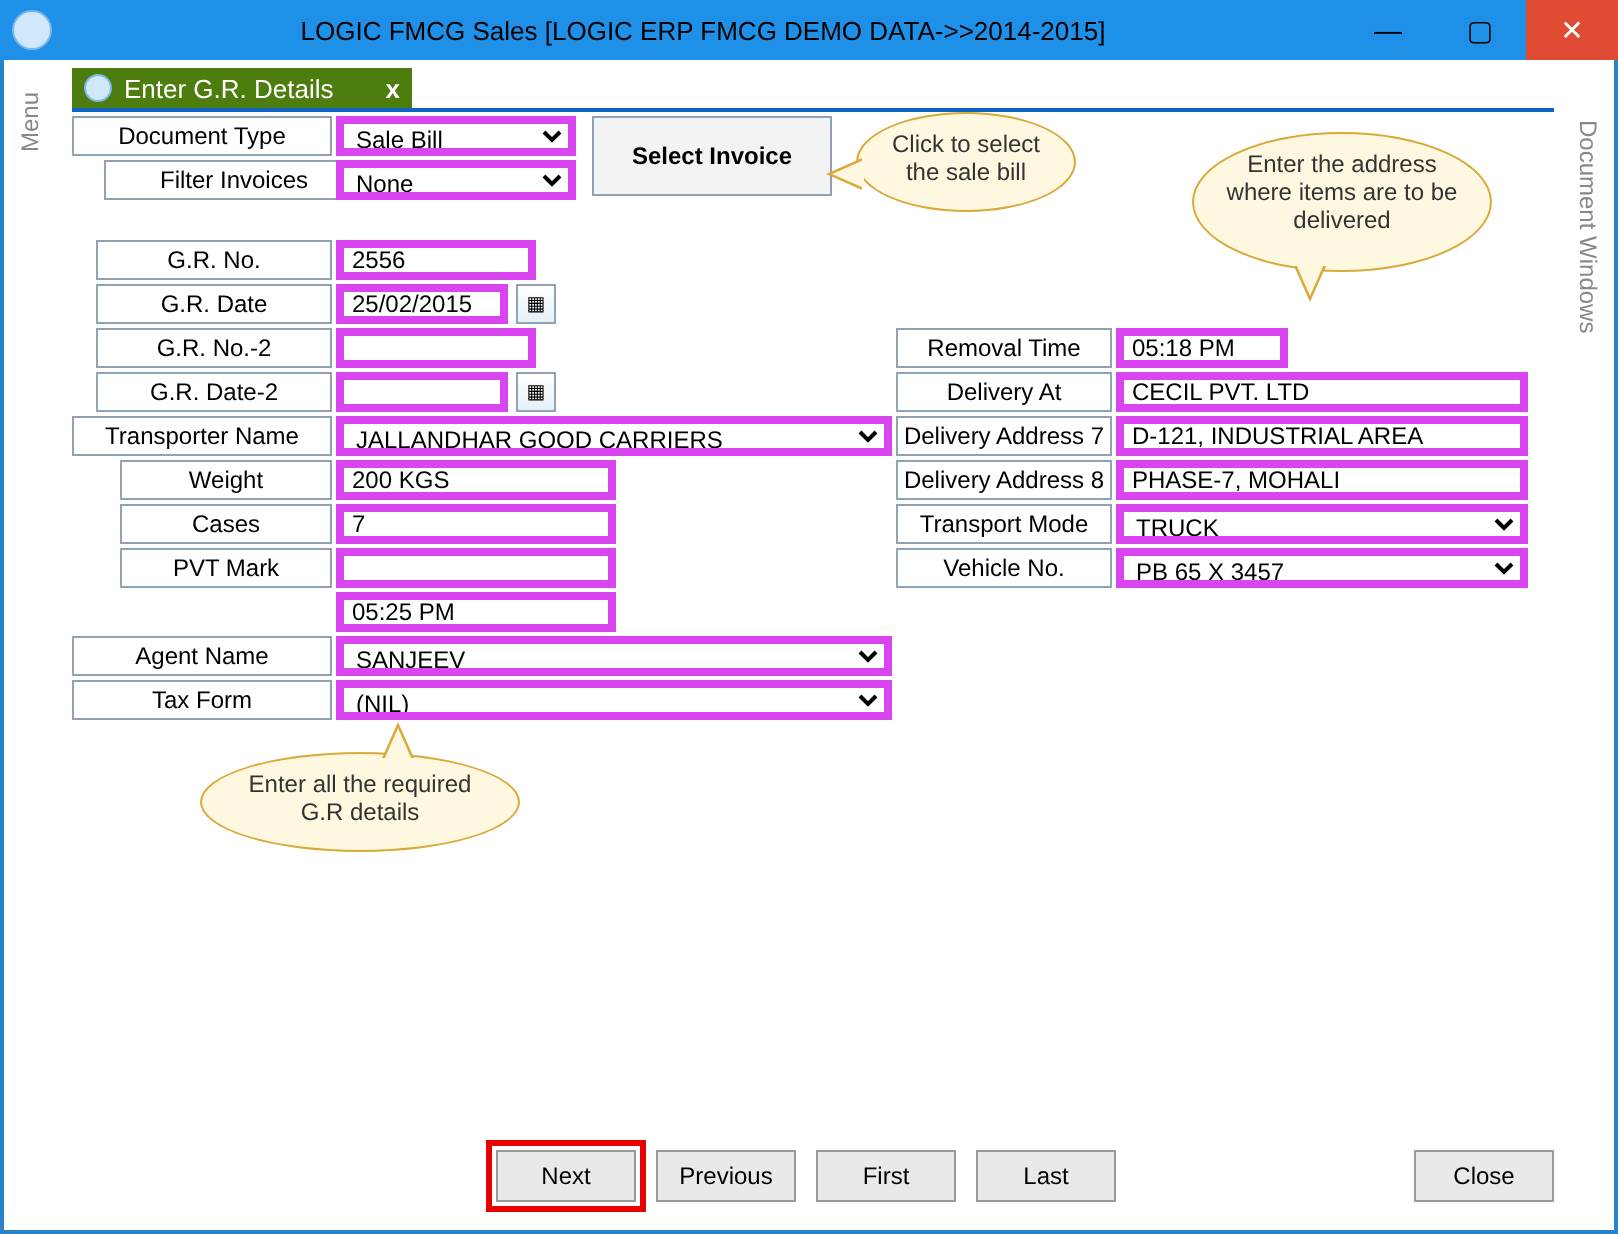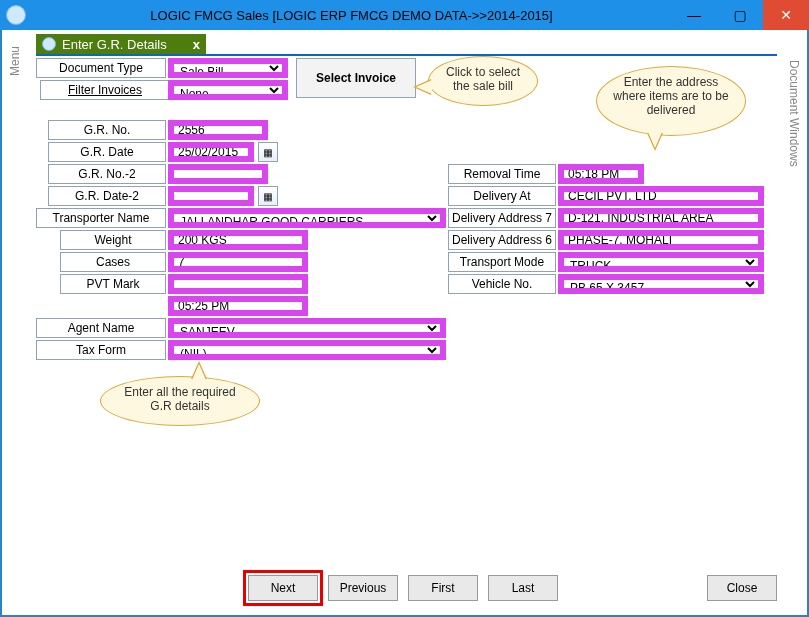--- a/index.html
+++ b/index.html
@@ -25,21 +25,21 @@
   .tabhdr { position:absolute; left:34px; top:4px; height:20px; width: 170px; background:#4d7c0f; color:#fff; font-size:13px; display:flex; align-items:center; padding:0 6px; }
   .tabhdr .ticon { width:14px; height:14px; border-radius:50%; background:#cfe8fb; border:1px solid #7ab7e6; margin-right:6px; }
   .tabhdr .x { margin-left:auto; font-weight:bold; }
   .tabline { position:absolute; left:34px; right:30px; top:24px; height:2px; background:#0d64c4; }
 
   
   .form { position:absolute; left:34px; right:30px; top:28px; bottom:40px; font-size:12px; color:#000; }
 
   .row { position:absolute; height:20px; display:flex; align-items:center; }
   .lab { border:1px solid #8fa3b5; background:#fff; height:20px; display:flex; align-items:center; justify-content:center; font-size:12px; padding:0 2px; text-align:center; }
-  .inp { border:6px solid #d946ef; background:#fff; height:20px; font-size:12px; padding:0 4px; }
+  .inp { border:4px solid #d946ef; background:#fff; height:20px; font-size:12px; padding:0 4px; }
   select.inp { padding:0 0 0 2px; }
 
   .selectInvoice { position:absolute; left:260px; top:0px; width:120px; height:40px; border:1px solid #8fa3b5; background:#f3f3f3; font-size:12px; font-weight:bold; }
 
   .calbtn { width:20px; height:20px; border:1px solid #8fa3b5; background: linear-gradient(#fff,#e6f0f8); margin-left:2px; display:flex; align-items:center; justify-content:center; font-size:10px; }
 
   
   .btnbar { position:absolute; left:34px; right:30px; bottom:10px; height:30px; }
   .btn { position:absolute; top:0; height:26px; width:70px; border:1px solid #999; background:#e9e9e9; font-size:12px; }
   .btn.next { left:212px; }
@@ -89,21 +89,21 @@
 
   <div class="form">
 
     <div class="row" style="left:0; top:0;">
       <div class="lab" style="width:130px;">Document Type</div>
     </div>
     <select class="inp" style="position:absolute; left:132px; top:0; width:120px;">
       <option>Sale Bill</option>
     </select>
 
-    <div class="row" style="left:4px; top:22px;text-decoration:underline;">
+    <div class="row" style="left:16px; top:22px;">
       <div class="lab" style="width:130px;">Filter Invoices</div>
     </div>
     <select class="inp" style="position:absolute; left:132px; top:22px; width:120px;">
       <option>None</option>
     </select>
 
     <button class="selectInvoice">Select Invoice</button>
 
     <div class="lab" style="position:absolute;left:12px; top:62px; width:118px;">G.R. No.</div>
     <input class="inp" style="position: absolute; left: 132px; top: 62px; width: 100px;" value="2556">
@@ -141,21 +141,21 @@
 
     <div class="lab" style="position:absolute;left:412px; top:106px; width:108px;">Removal Time</div>
     <input class="inp" style="position: absolute; left: 522px; top: 106px; width: 86px;" value="05:18 PM">
 
     <div class="lab" style="position:absolute;left:412px; top:128px; width:108px;">Delivery At</div>
     <input class="inp" style="position: absolute; left: 522px; top: 128px; width: 206px;" value="CECIL PVT. LTD">
 
     <div class="lab" style="position:absolute;left:412px; top:150px; width:108px;">Delivery Address 7</div>
     <input class="inp" style="position: absolute; left: 522px; top: 150px; width: 206px;" value="D-121, INDUSTRIAL AREA">
 
-    <div class="lab" style="position:absolute;left:412px; top:172px; width:108px;">Delivery Address 6</div>
+    <div class="lab" style="position:absolute;left:412px; top:172px; width:108px;">Delivery Address 8</div>
     <input class="inp" style="position: absolute; left: 522px; top: 172px; width: 206px;" value="PHASE-7, MOHALI">
 
     <div class="lab" style="position:absolute;left:412px; top:194px; width:108px;">Transport Mode</div>
     <select class="inp" style="position:absolute;left:522px; top:194px; width:206px;"><option>TRUCK</option></select>
 
     <div class="lab" style="position:absolute;left:412px; top:216px; width:108px;">Vehicle No.</div>
     <select class="inp" style="position:absolute;left:522px; top:216px; width:206px;"><option>PB 65 X 3457</option></select>
 
     <div class="callout c1">
       <span>Click to select the sale bill</span>

